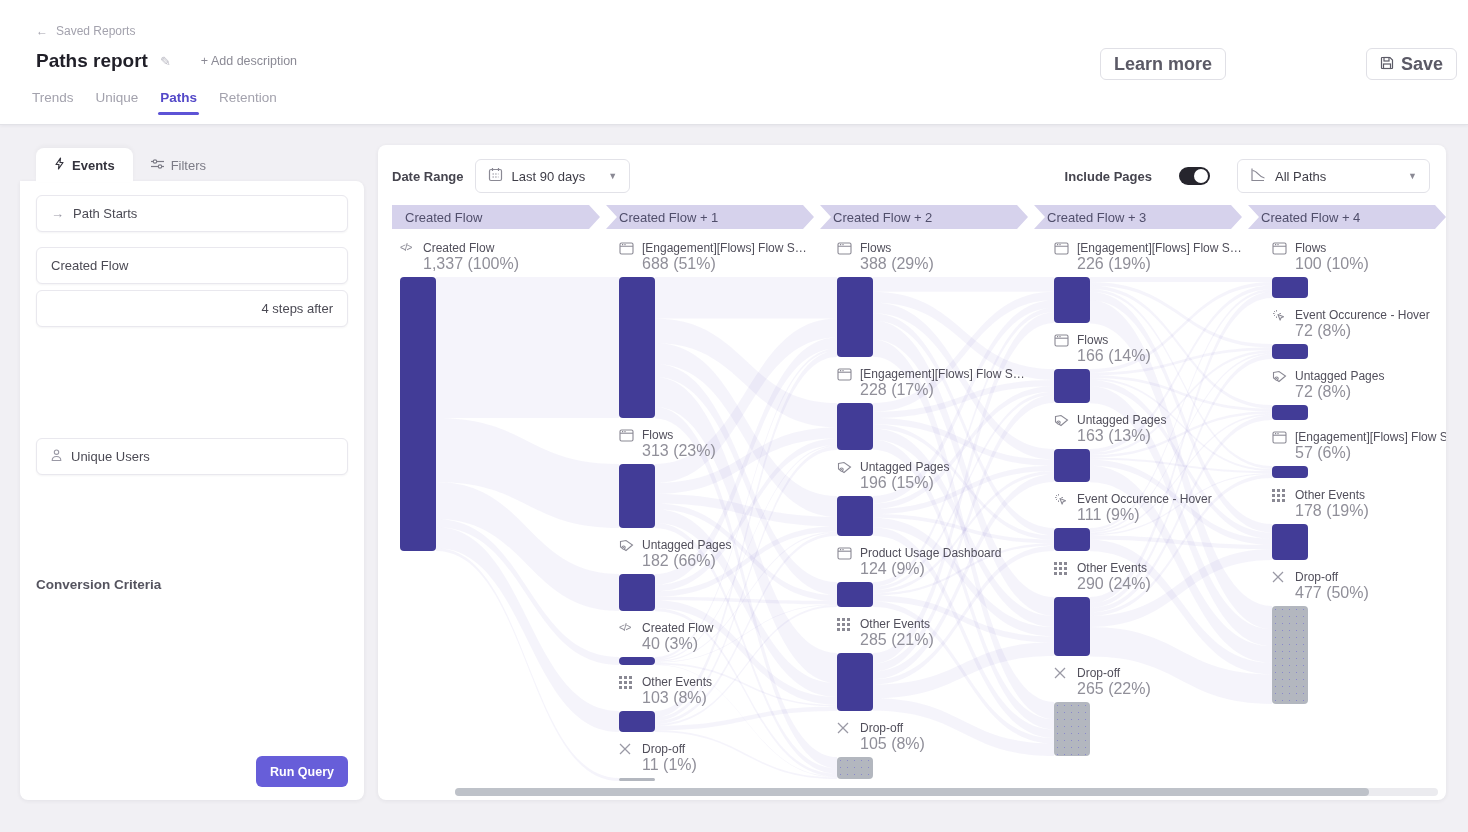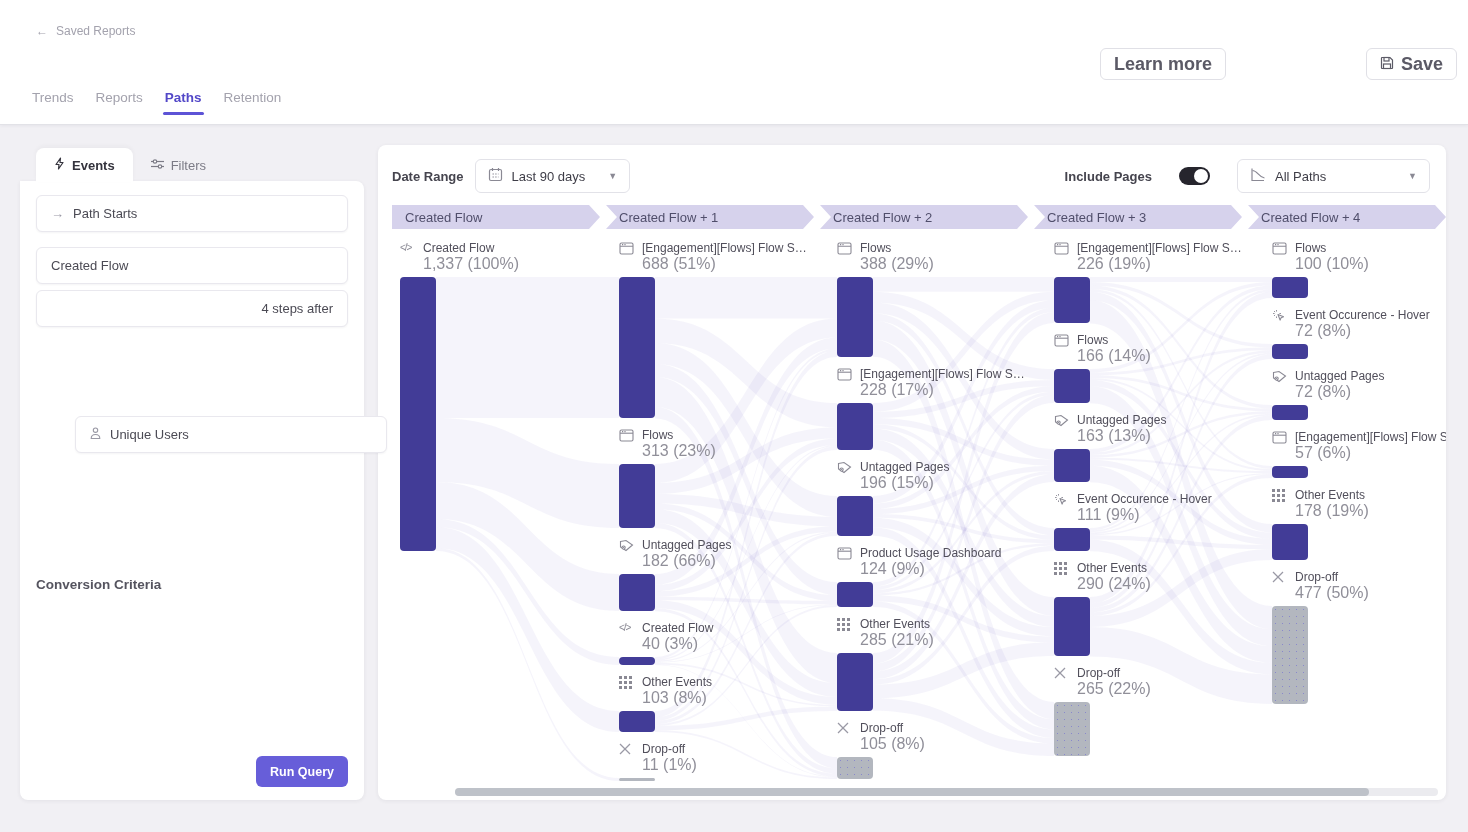--- a/index.html
+++ b/index.html
@@ -73,23 +73,28 @@
   .icon-svg { display:inline-block; vertical-align:middle; }
 </style>
 </head>
 <body>
 
 <div class="topbar">
   <div class="back-link">
     <span>←</span>
     <span>Saved Reports</span>
   </div>
+  <div class="title-row">
+    <span class="page-title">Paths report</span>
+    <span class="pencil">✎</span>
+    <span class="add-desc">+ Add description</span>
+  </div>
   <div class="report-tabs">
     <span class="rtab">Trends</span>
-    <span class="rtab">Reports</span>
+    <span class="rtab">Unique</span>
     <span class="rtab active">Paths</span>
     <span class="rtab">Retention</span>
   </div>
   <div class="hdr-btn learn">
     <span>Learn more</span>
   </div>
   <div class="hdr-btn save">
     <span class="icon-svg">
       <svg width="14" height="14" viewBox="0 0 14 14" fill="none" stroke="#5b5a66" stroke-width="1.2">
         <path d="M2 1.5h8l2.5 2.5v8a.5.5 0 0 1-.5.5H2a.5.5 0 0 1-.5-.5v-10a.5.5 0 0 1 .5-.5z"></path>
@@ -128,21 +133,21 @@
     <span class="icon-svg" style="color:#9a99a5;">→</span>
     <span>Path Starts</span>
   </div>
   <div class="side-row" style="top:66px;">
     <span>Created Flow</span>
   </div>
   <div class="side-row" style="top:109px;justify-content:flex-end;">
     <span>4 steps after</span>
   </div>
   <div class="crit-title">Conversion Criteria</div>
-  <div class="side-row" style="top:235px;margin-left:39px;">
+  <div class="side-row" style="top:257px;">
     <span class="icon-svg">
       <svg width="11" height="12" viewBox="0 0 11 12" fill="none" stroke="#9a99a5" stroke-width="1.1">
         <circle cx="5.5" cy="3.2" r="2.2"></circle>
           <path d="M1.2 11.5c0-2.4 1.9-4 4.3-4s4.3 1.6 4.3 4z"></path>
       </svg>
     </span>
     <span>Unique Users</span>
   </div>
   <button class="run-btn">Run Query</button>
 </div>

